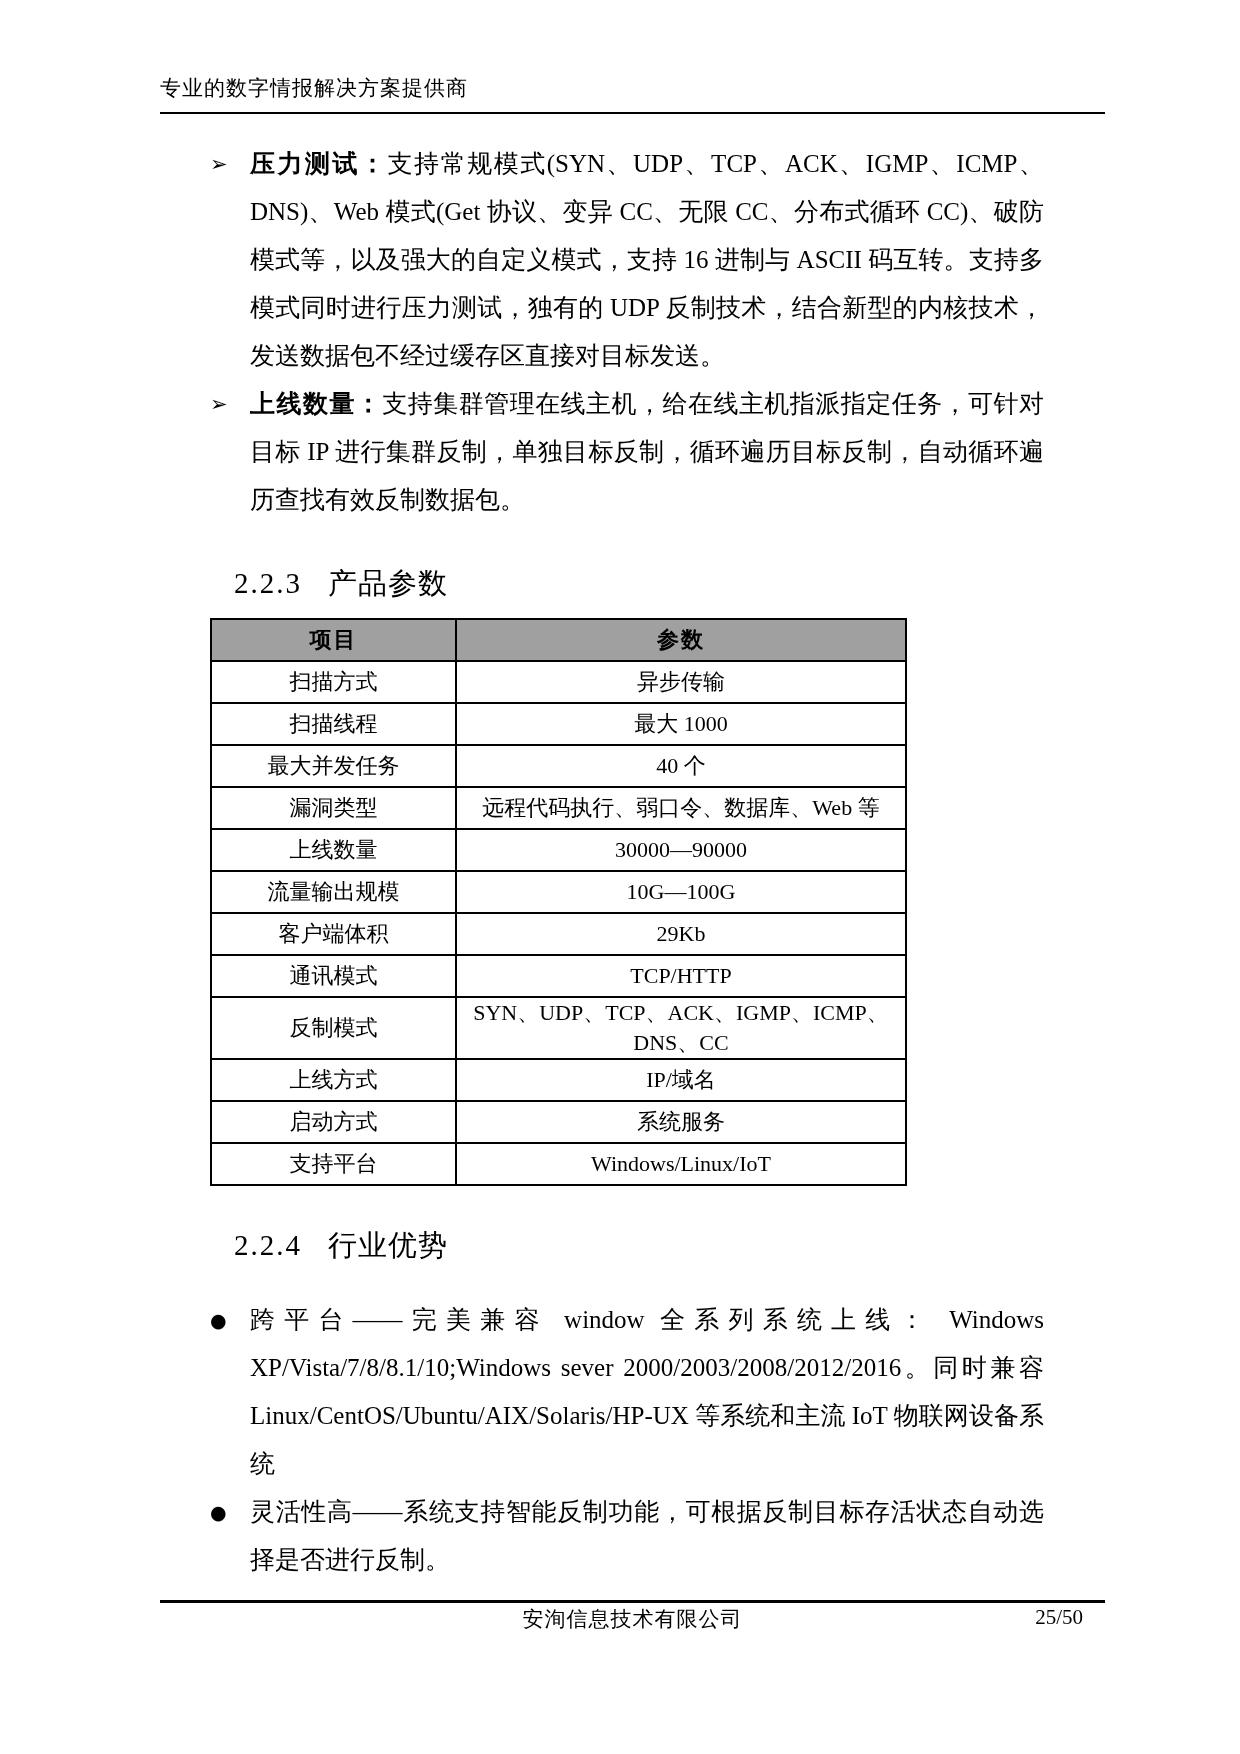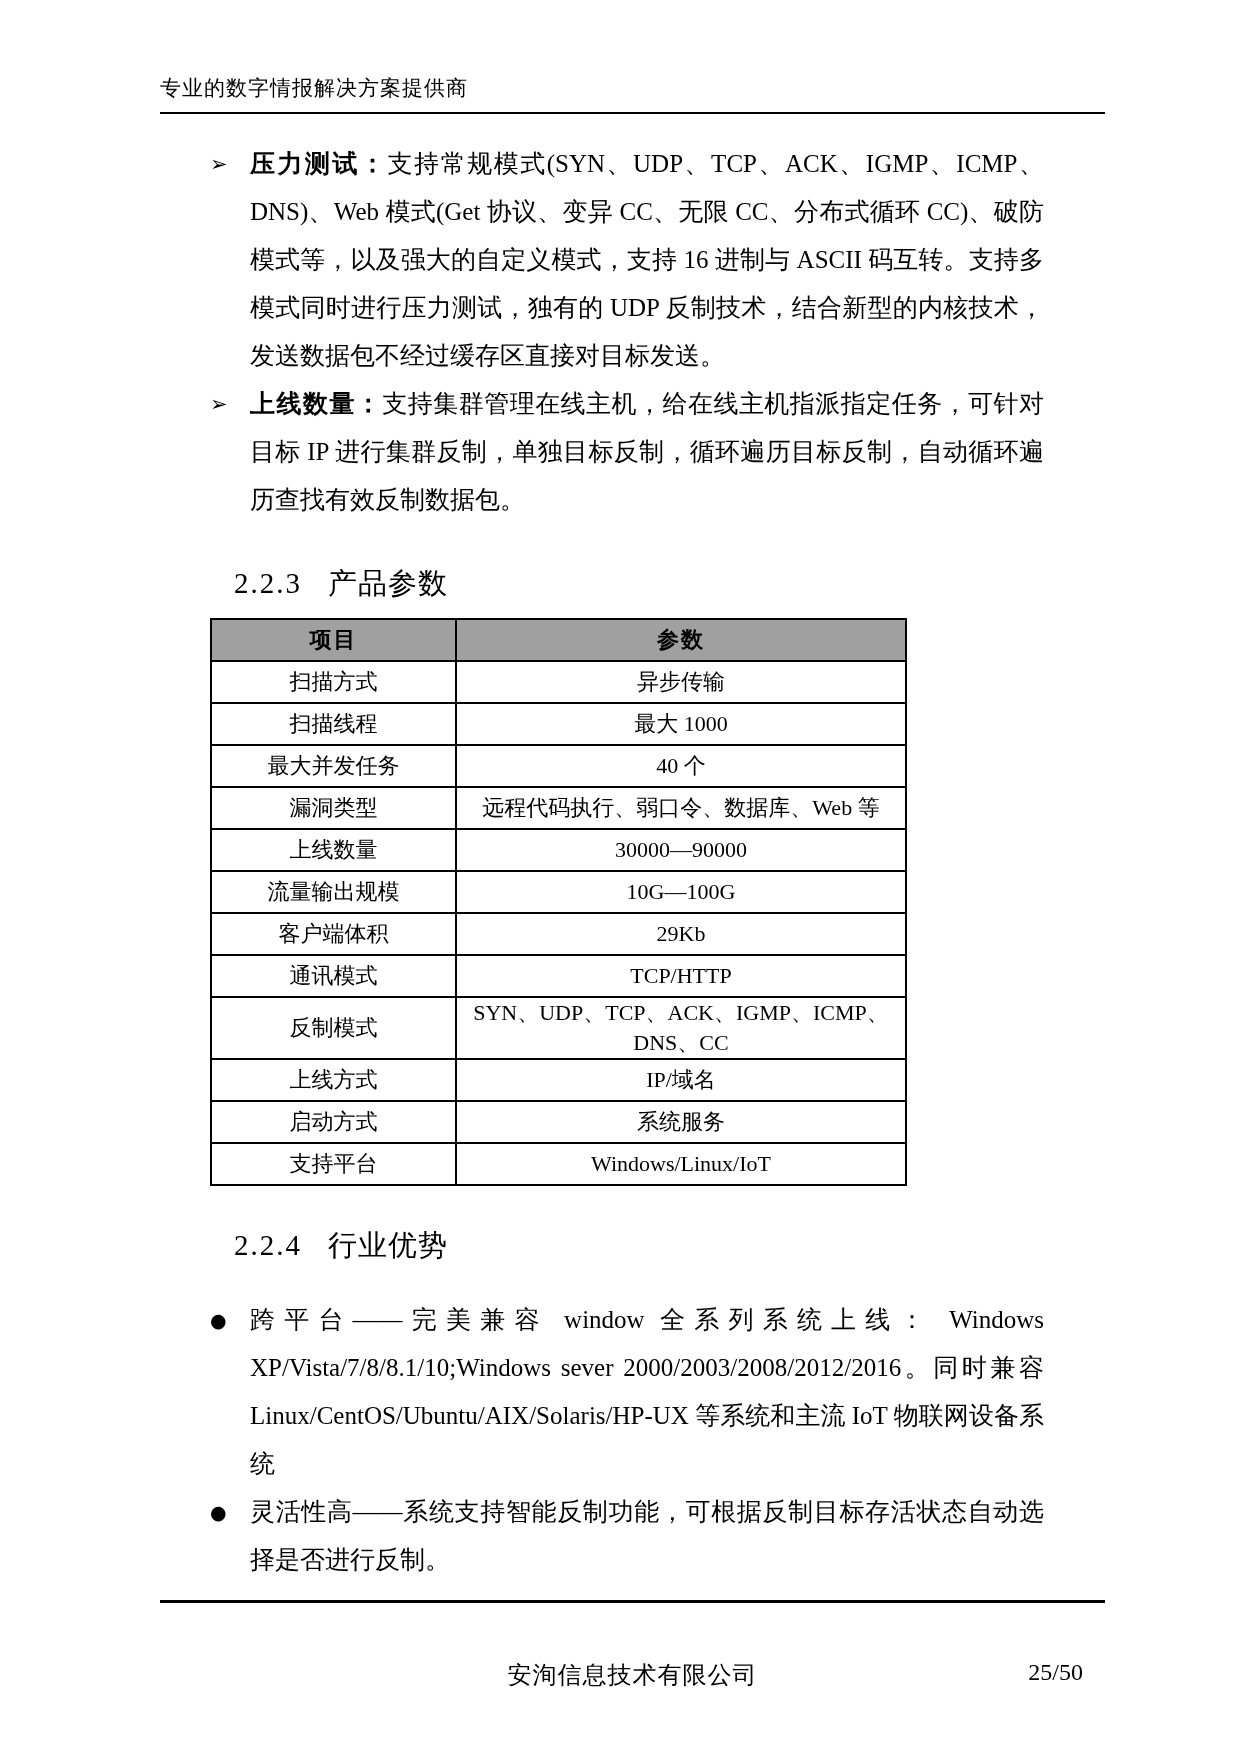--- a/index.html
+++ b/index.html
@@ -87,24 +87,24 @@
   .doc-footer-rule {
     position: absolute;
     left: 160px;
     top: 1600px;
     width: 945px;
     border-top: 3.5px solid #000;
   }
   .doc-footer {
     position: absolute;
     left: 160px;
-    top: 1659px;
+    top: 1605px;
     width: 945px;
     height: 36px;
-    font-size: 24px;
+    font-size: 21px;
   }
   .footer-company {
     position: absolute;
     left: 0; right: 0;
     text-align: center;
     letter-spacing: 1px;
   }
   .footer-page {
     position: absolute;
     right: 22px;

